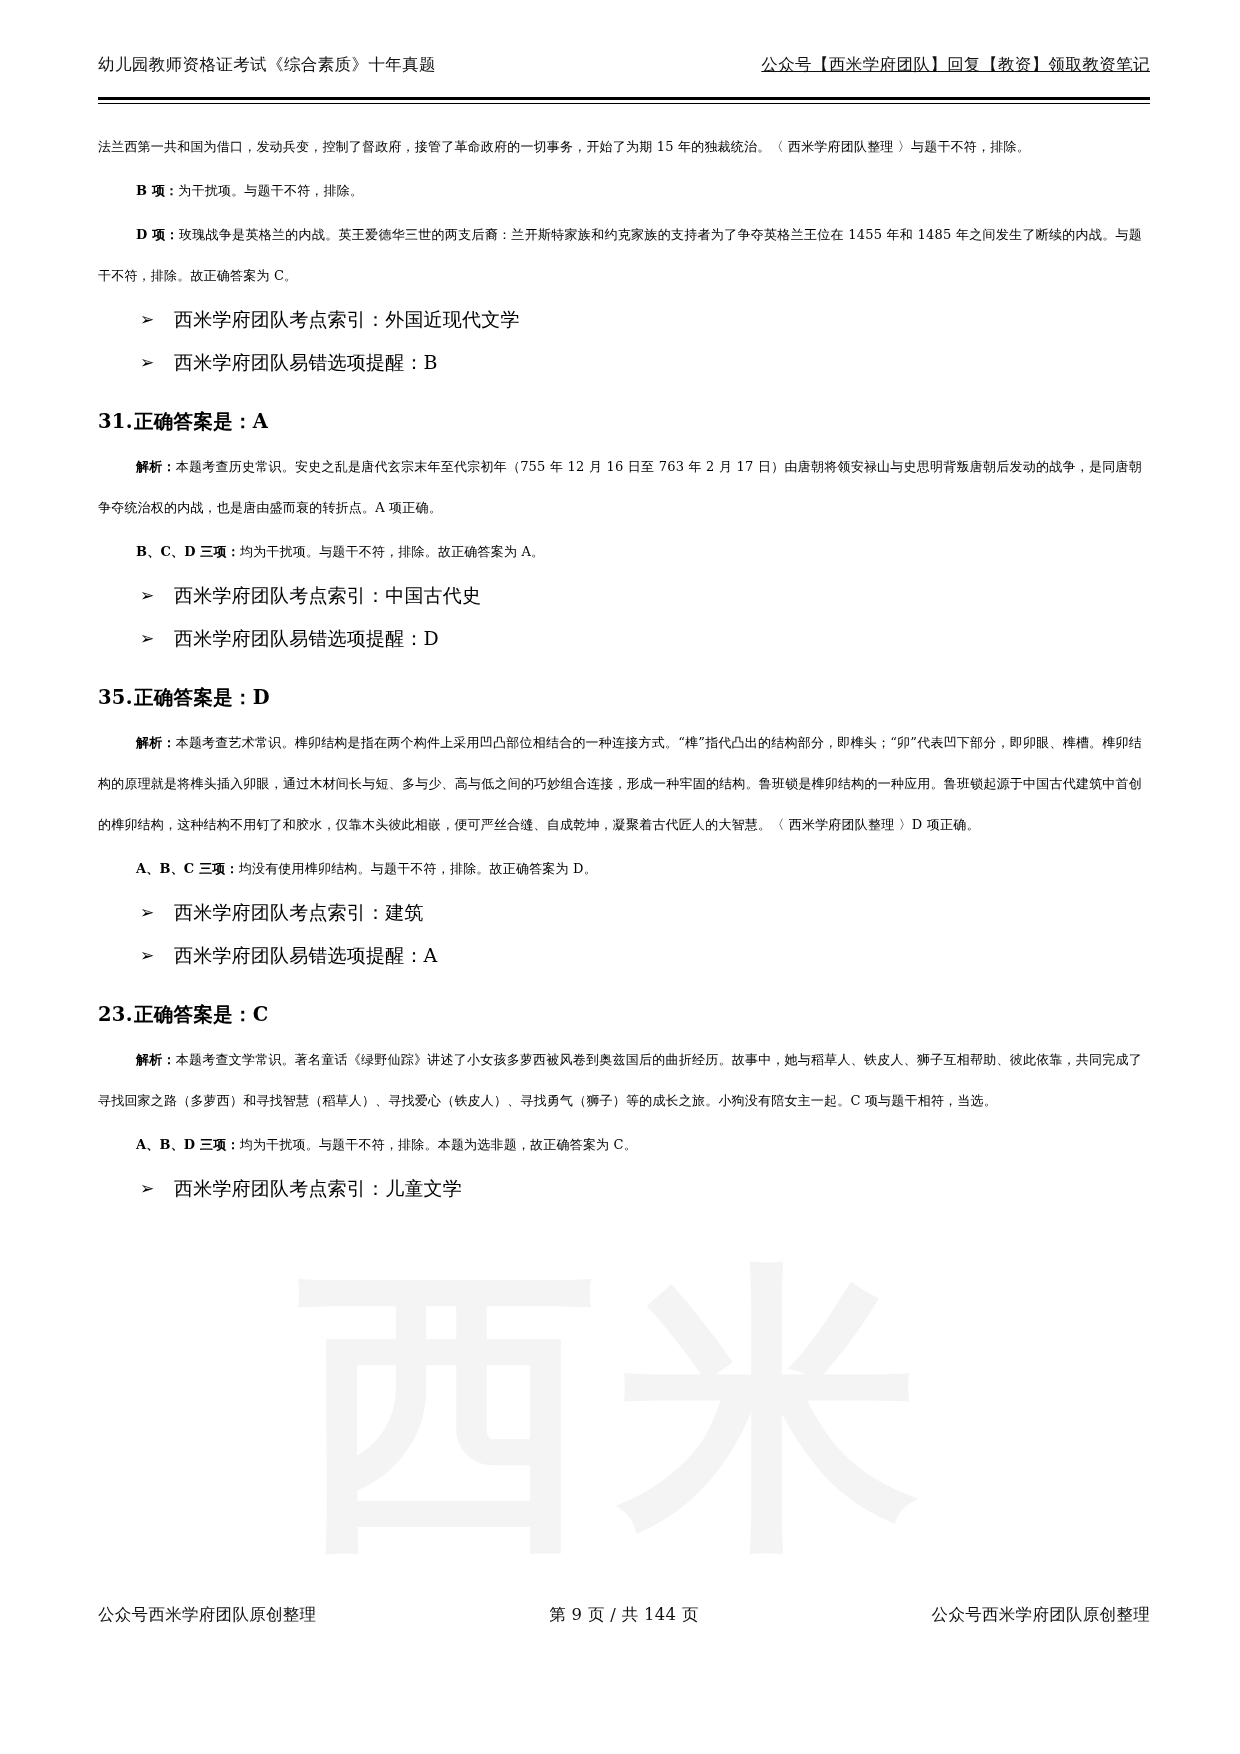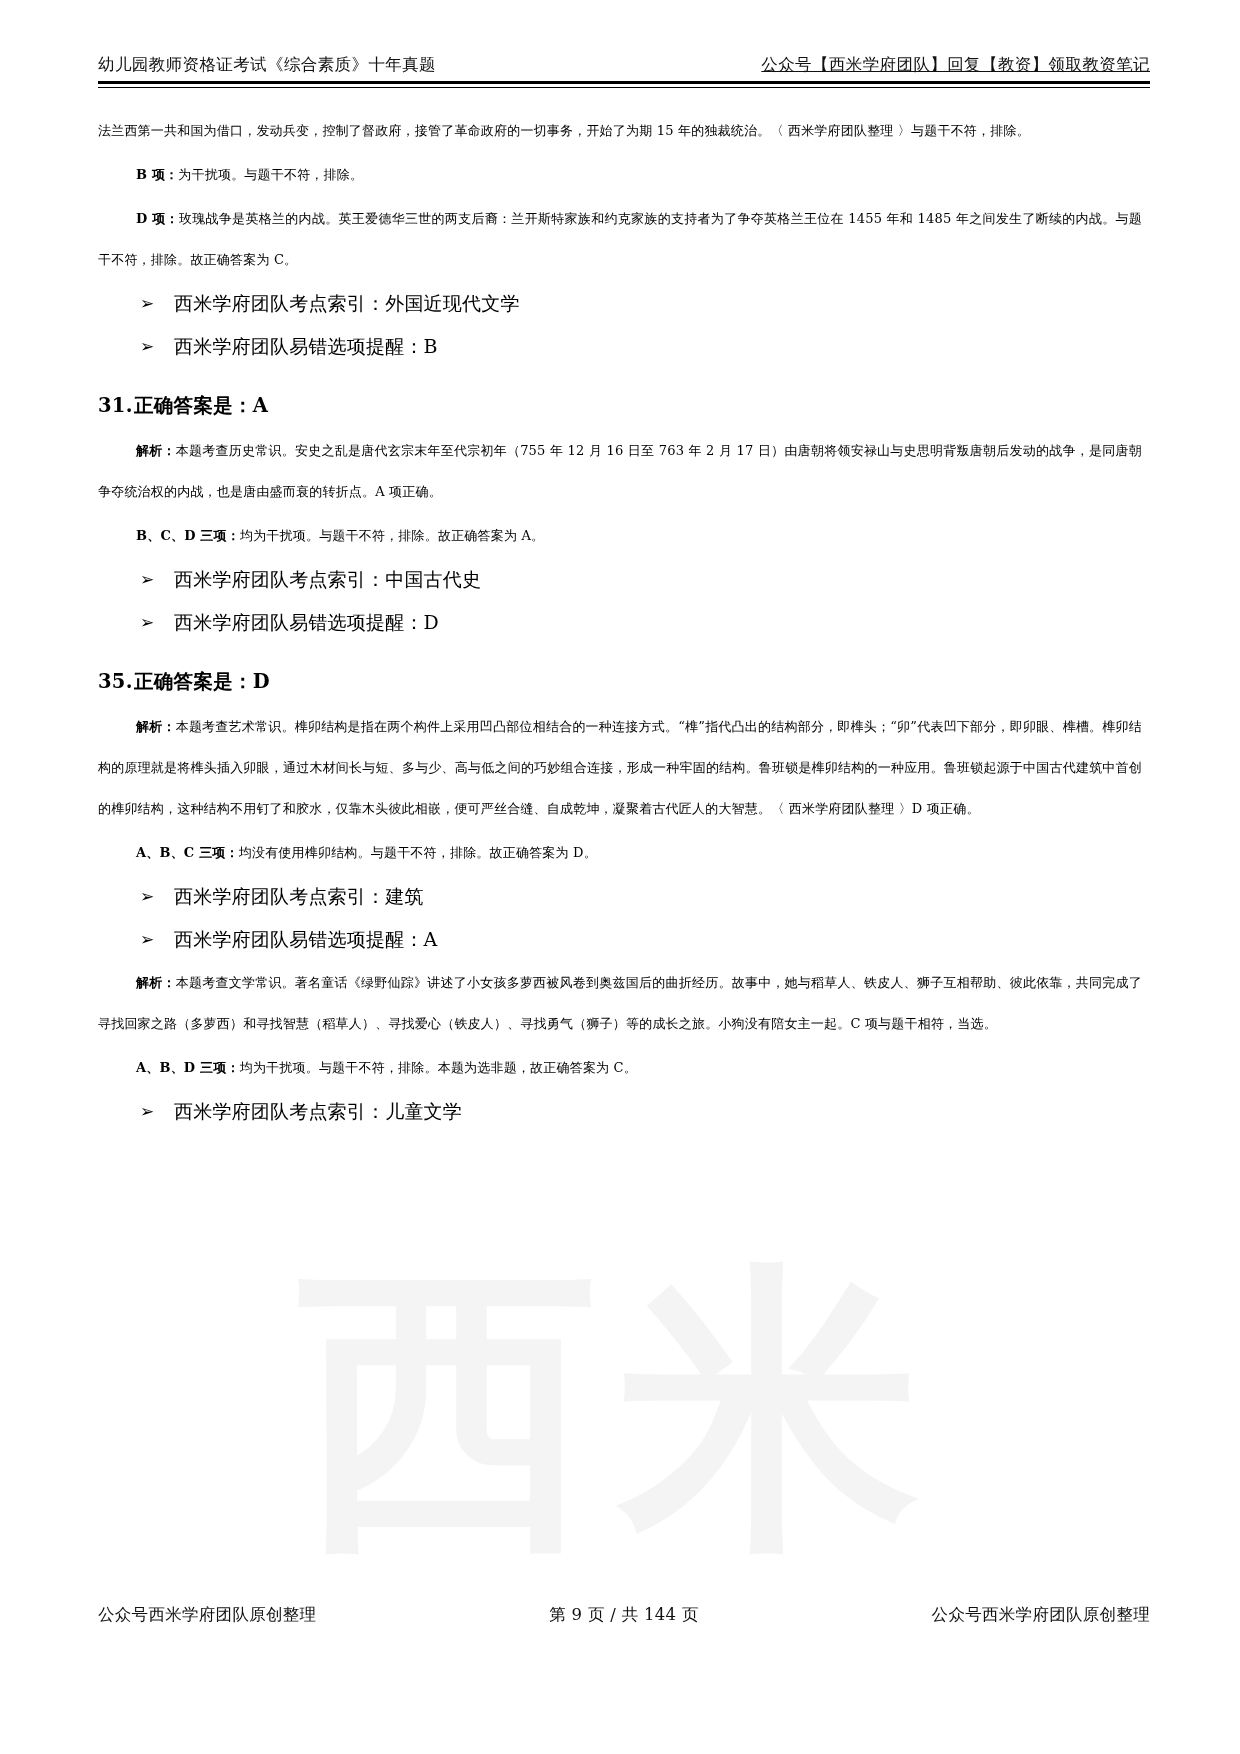--- a/index.html
+++ b/index.html
@@ -39,21 +39,21 @@
   }
   
   .header{
     position:relative;z-index:2;
     display:flex;
     justify-content:space-between;
     align-items:flex-end;
     font-size:16.5px;
     line-height:1.2;
     color:#111;
-    padding-bottom:6px;
+    padding-bottom:22px;
   }
   .header .h-left{letter-spacing:.4px;}
   .header .h-right{letter-spacing:.4px;text-decoration:underline;}
   .rule{
     position:relative;z-index:2;
     border-top:3.2px solid #000;
     border-bottom:1.2px solid #000;
     height:3px;
     margin:0 0 22px 0;
   }
@@ -171,20 +171,23 @@
     </p>
     <p class="bullet">
       <span class="arrow">➢</span>
       <span>西米学府团队考点索引：建筑</span>
     </p>
     <p class="bullet">
       <span class="arrow">➢</span>
       <span>西米学府团队易错选项提醒：A</span>
     </p>
 
+    <div class="qhead">
+      <span class="qnum">23.</span><span>正确答案是：</span><span>C</span>
+    </div>
     <p class="indent">
       <span class="bold">解析：</span><span>本题考查文学常识。著名童话《绿野仙踪》讲述了小女孩多萝西被风卷到奥兹国后的曲折经历。故事中，她与稻草人、铁皮人、狮子互相帮助、彼此依靠，共同完成了寻找回家之路（多萝西）和寻找智慧（稻草人）、寻找爱心（铁皮人）、寻找勇气（狮子）等的成长之旅。小狗没有陪女主一起。C 项与题干相符，当选。</span>
     </p>
     <p class="indent">
       <span class="bold">A、B、D 三项：</span><span>均为干扰项。与题干不符，排除。本题为选非题，故正确答案为 C。</span>
     </p>
     <p class="bullet">
       <span class="arrow">➢</span>
       <span>西米学府团队考点索引：儿童文学</span>
     </p>

